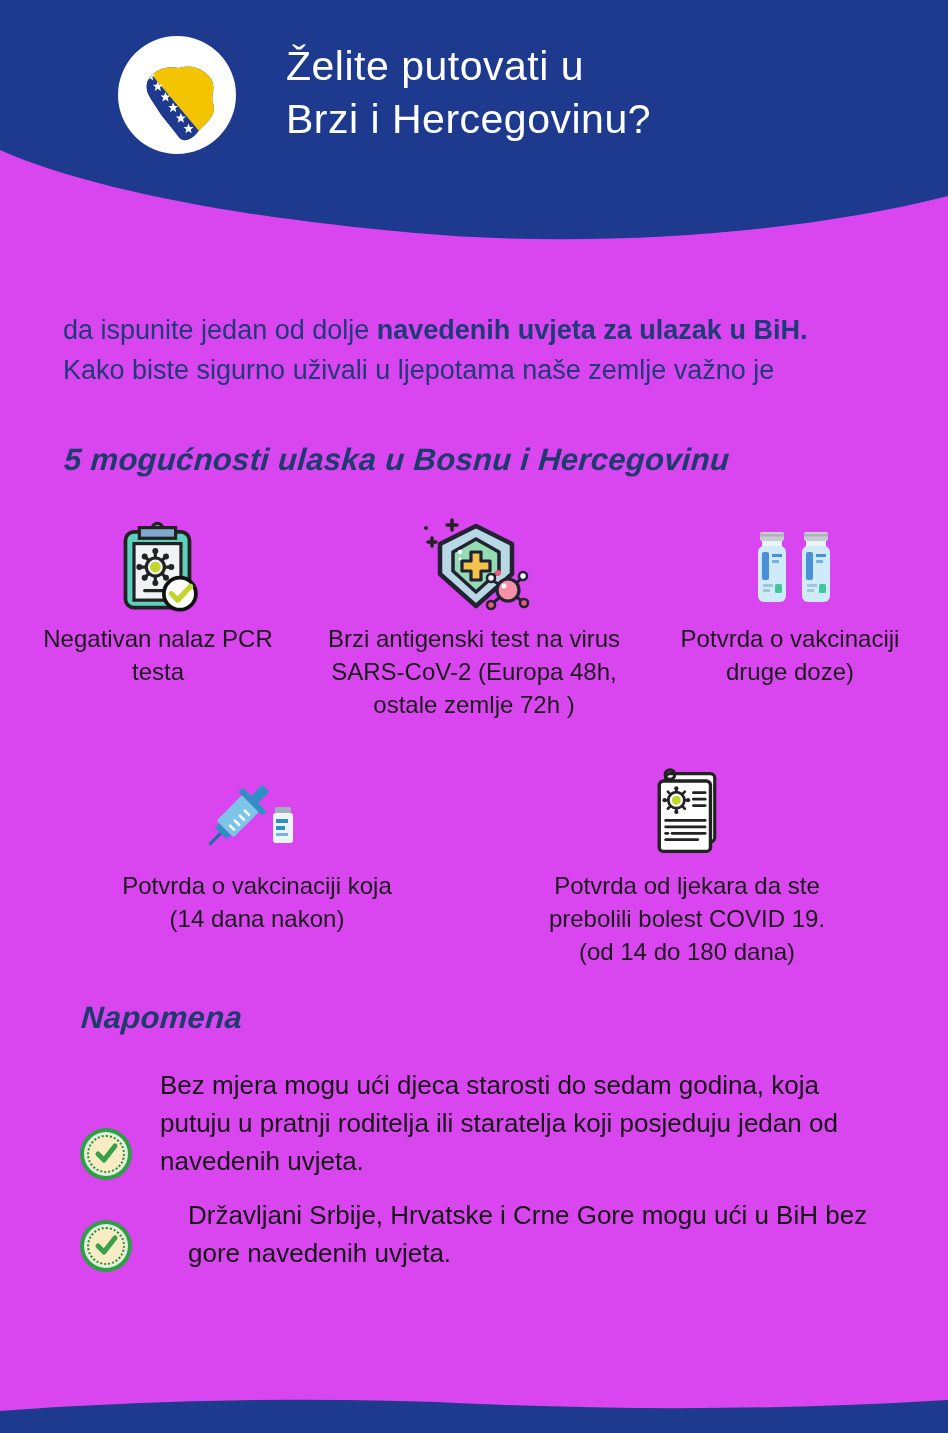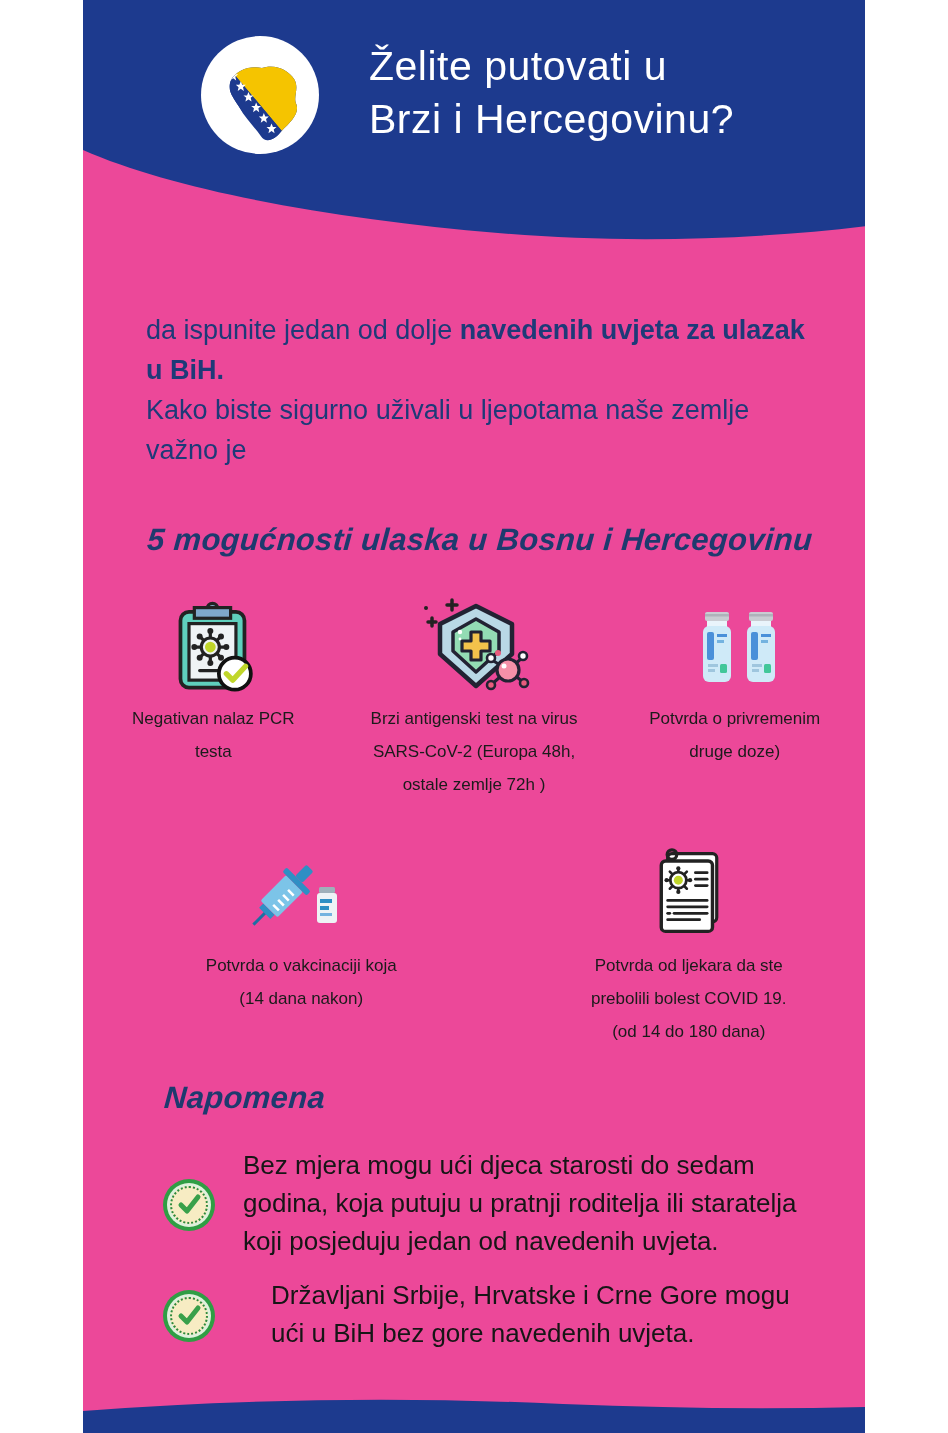--- a/index.html
+++ b/index.html
@@ -1,21 +1,21 @@
 <!DOCTYPE html>
 <html><head>
 <meta charset="utf-8">
 <style>
   * { margin:0; padding:0; box-sizing:border-box; }
   html,body { background:#ffffff; }
   .page {
     position:relative;
-    width:782px; height:1433px;
+    width:948px; height:1433px;
     margin:0 auto;
-    background:#ec4899;
+    background:#d946ef;
     overflow:hidden;
     font-family:"Liberation Sans", sans-serif;
     color:#1b1b1b;
   }
 
   
   .header { position:relative; width:948px; height:248px; }
   .header svg.curve { display:block; position:absolute; top:0; left:0; }
   .logo-circle {
     position:absolute; left:118px; top:36px;
@@ -46,30 +46,30 @@
     letter-spacing:0.3px;
     transform:skewX(-4deg);
     transform-origin:left bottom;
   }
   .options-heading { margin:52px 0 0 63px; }
   .notes-heading   { margin:32px 0 0 80px; }
 
   
   .row1 { display:flex; margin:34px 0 0 0; }
   .row1 .opt { flex:1; }
-  .row2 { display:flex; margin:38px 0 0 0;gap:35px; }
+  .row2 { display:flex; margin:38px 0 0 0; }
   .row2 .opt-a { width:430px; margin-left:42px; }
   .row2 .opt-b { width:430px; margin-left:0px; }
   .opt { text-align:center; }
   .opt .icon-box { height:102px; display:flex; align-items:flex-end; justify-content:center; }
-  .opt .caption { margin-top:8px; font-size:17px; line-height:33px; color:#1b1b1b; }
+  .opt .caption { margin-top:8px; font-size:24px; line-height:33px; color:#1b1b1b; }
 
   
   .note {
-    display:flex; align-items:center;
+    display:flex; align-items:flex-end;
     margin-left:80px; margin-right:60px;
   }
   .note .text {
     margin-left:28px;
     font-size:26px; line-height:38px;
     color:#161616;
     max-width:710px;
   }
   .note-1 { margin-top:30px; }
   .note-2 { margin-top:16px;gap:28px; }
@@ -242,21 +242,21 @@
             <rect x="16" y="26" width="7" height="28" rx="2" fill="#4a90d9"></rect>
             <rect x="26" y="28" width="10" height="3" fill="#4a90d9"></rect>
             <rect x="26" y="34" width="7" height="3" fill="#74b3e0"></rect>
             <rect x="17" y="58" width="10" height="3" fill="#9fc6de"></rect>
             <rect x="17" y="63" width="7" height="3" fill="#9fc6de"></rect>
             <rect x="29" y="58" width="7" height="9" rx="1.5" fill="#42c79a"></rect>
           </g>
         </svg>
       </div>
       <div class="caption">
-        <div>Potvrda o privremenim</div>
+        <div>Potvrda o vakcinaciji</div>
         <div>druge doze)</div>
       </div>
     </div>
   </div>
 
   <div class="row2">
 
     <div class="opt opt-a">
       <div class="icon-box">
         <svg width="104" height="100" viewBox="0 0 104 100">

